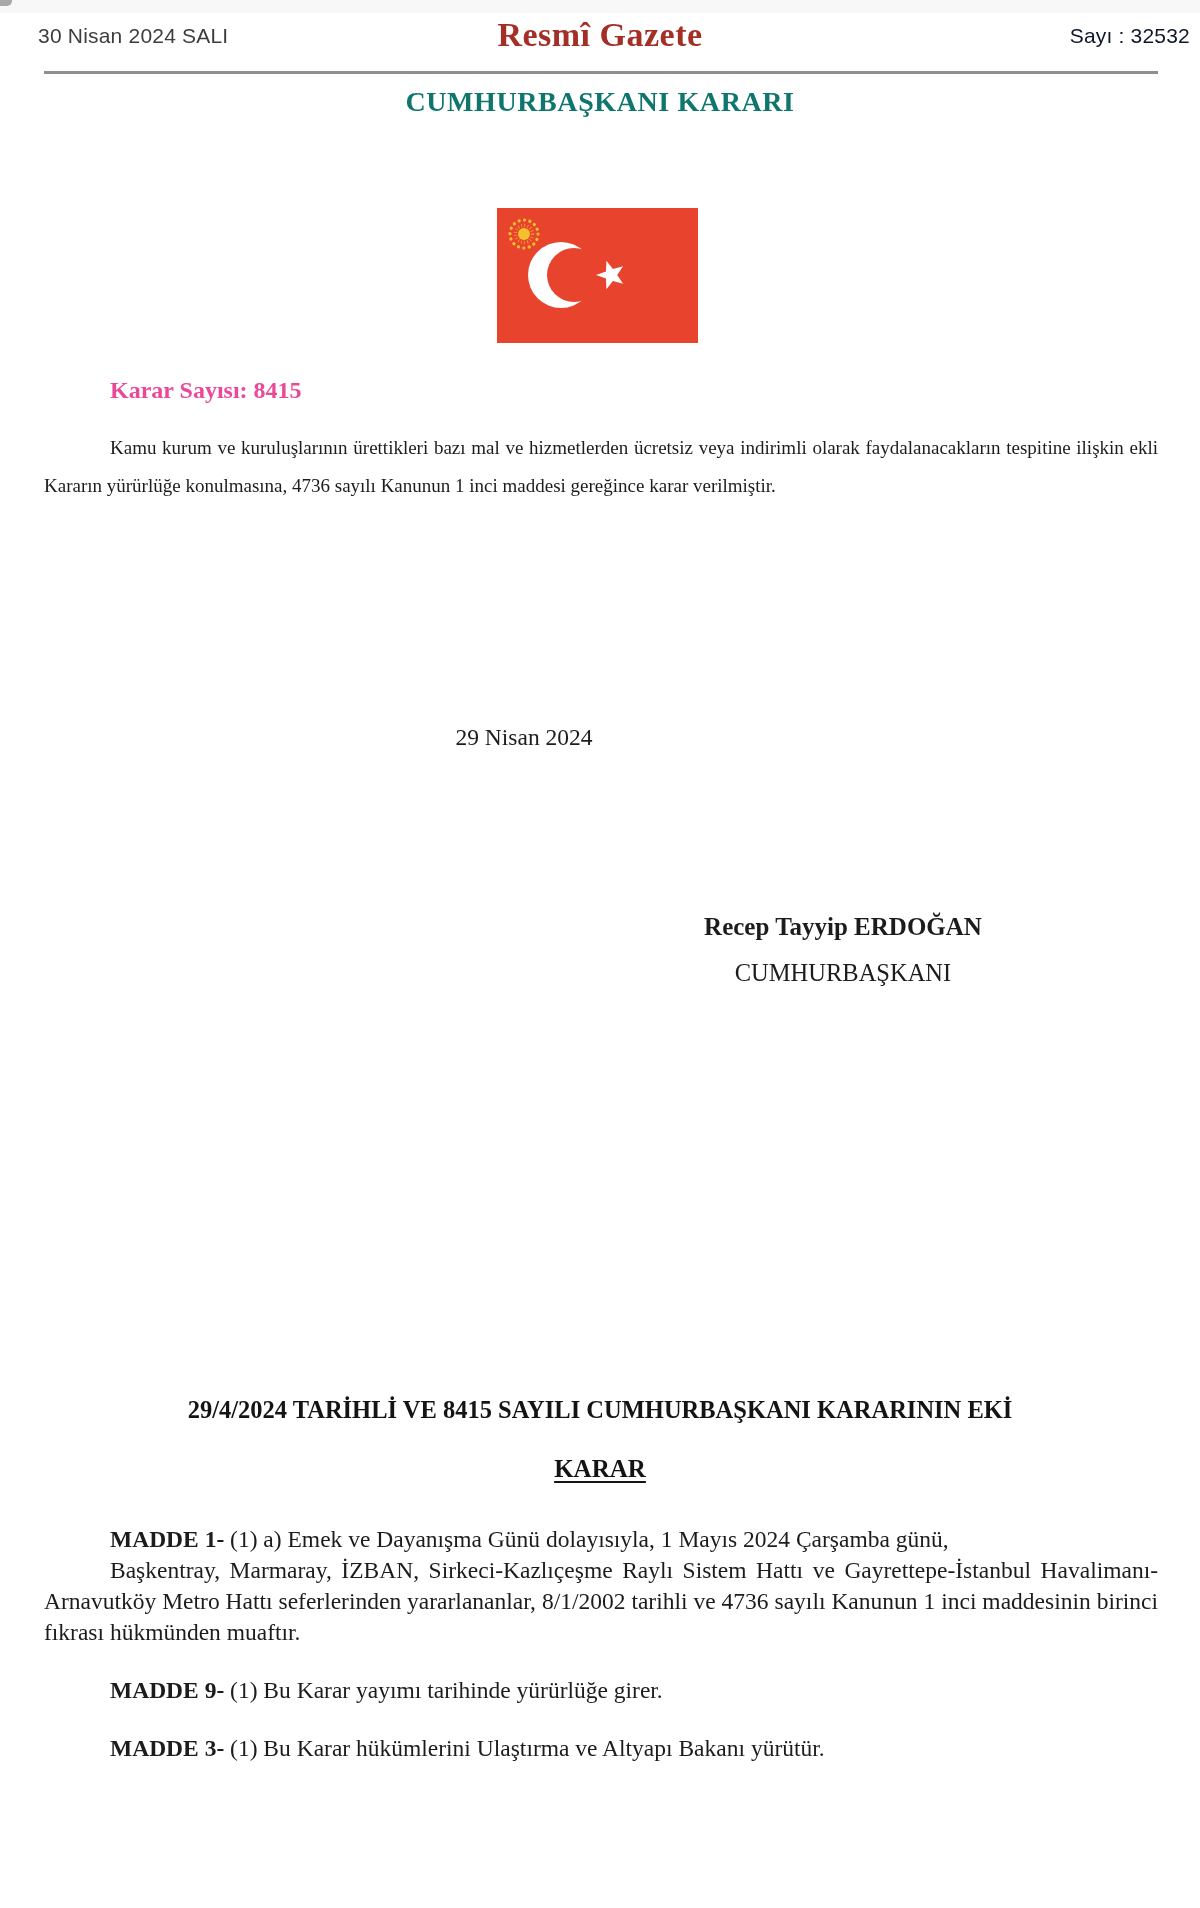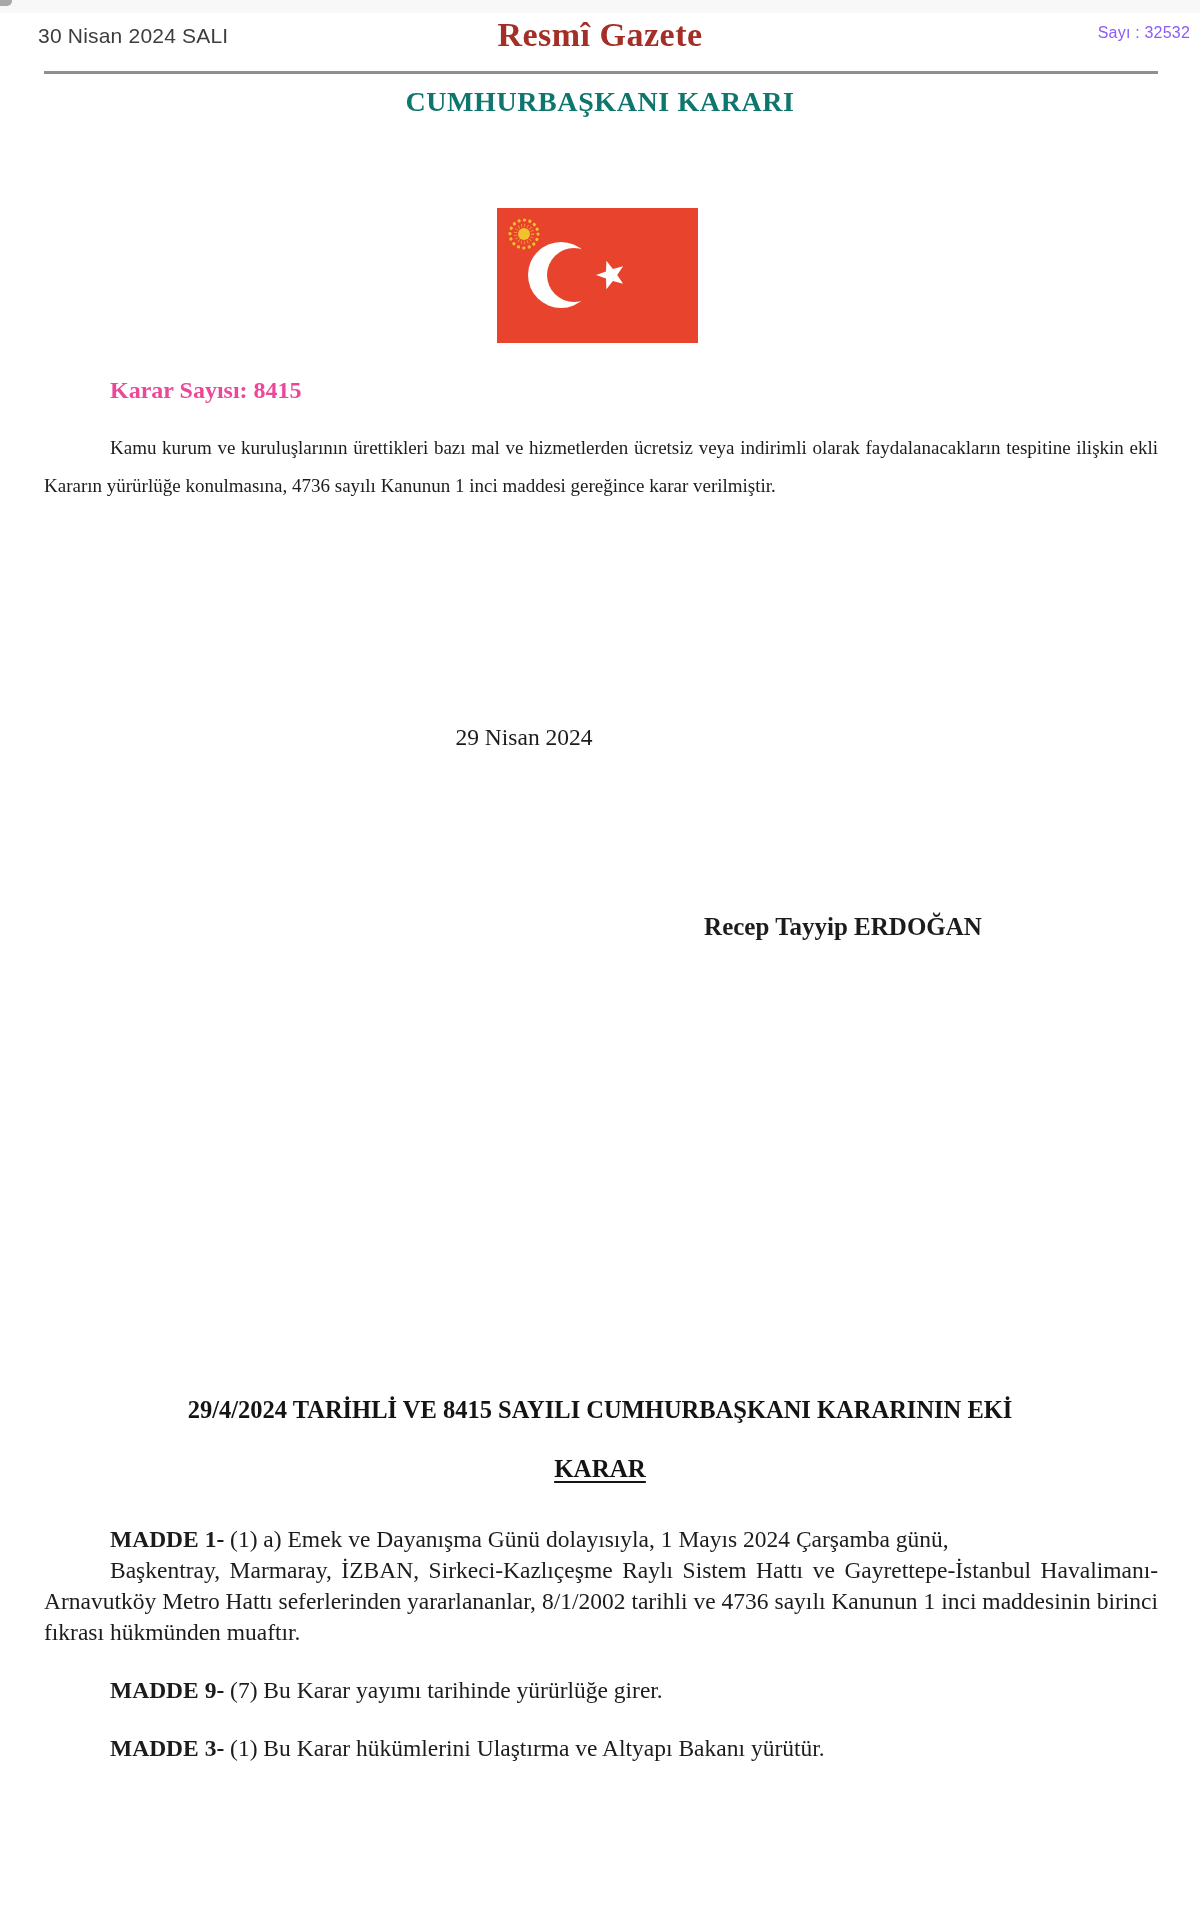--- a/index.html
+++ b/index.html
@@ -19,21 +19,21 @@
 
   
   .hdr-date{
     position:absolute;left:38px;top:24px;
     font-family:"Liberation Sans", sans-serif;
     font-size:21px;color:#3d3d3d;letter-spacing:.2px;
   }
   .hdr-issue{
     position:absolute;right:37px;top:24px;
     font-family:"Liberation Sans", sans-serif;
-    font-size:16px;color:#8b5cf6;letter-spacing:.2px;
+    font-size:21px;color:#0f172a;letter-spacing:.2px;
   }
   .masthead{
     position:absolute;left:0;top:16px;width:1200px;
     text-align:center;
     font-weight:700;font-size:34px;color:#a32f27;
     letter-spacing:.5px;
   }
   .rule{position:absolute;left:44px;top:71px;width:1114px;height:3px;background:#8f8f8f;}
 
   .doc-title{
@@ -120,27 +120,28 @@
   </div>
 
   <div class="decision-no">Karar Sayısı: 8415</div>
 
   <div class="body-par">Kamu kurum ve kuruluşlarının ürettikleri bazı mal ve hizmetlerden ücretsiz veya indirimli olarak faydalanacakların tespitine ilişkin ekli Kararın yürürlüğe konulmasına, 4736 sayılı Kanunun 1 inci maddesi gereğince karar verilmiştir.</div>
 
   <div class="date-line">29 Nisan 2024</div>
 
   <div class="signature">
     <div class="sig-name">Recep Tayyip ERDOĞAN</div>
+    <div class="sig-title">CUMHURBAŞKANI</div>
   </div>
 
   <div class="annex-head">29/4/2024 TARİHLİ VE 8415 SAYILI CUMHURBAŞKANI KARARININ EKİ</div>
   <div class="annex-sub">
     <span>KARAR</span>
   </div>
 
   <div class="articles">
     <p><span class="lbl">MADDE 1-</span><span> (1) a) Emek ve Dayanışma Günü dolayısıyla, 1 Mayıs 2024 Çarşamba günü,</span></p>
     <p><span>Başkentray, Marmaray, İZBAN, Sirkeci-Kazlıçeşme Raylı Sistem Hattı ve Gayrettepe-İstanbul Havalimanı-Arnavutköy Metro Hattı seferlerinden yararlananlar, 8/1/2002 tarihli ve 4736 sayılı Kanunun 1 inci maddesinin birinci fıkrası hükmünden muaftır.</span></p>
-    <p class="spaced"><span class="lbl">MADDE 9-</span><span> (7) Bu Karar yayımı tarihinde yürürlüğe girer.</span></p>
+    <p class="spaced"><span class="lbl">MADDE 9-</span><span> (1) Bu Karar yayımı tarihinde yürürlüğe girer.</span></p>
     <p class="spaced"><span class="lbl">MADDE 3-</span><span> (1) Bu Karar hükümlerini Ulaştırma ve Altyapı Bakanı yürütür.</span></p>
   </div>
 
 </div>
 
 </body></html>

